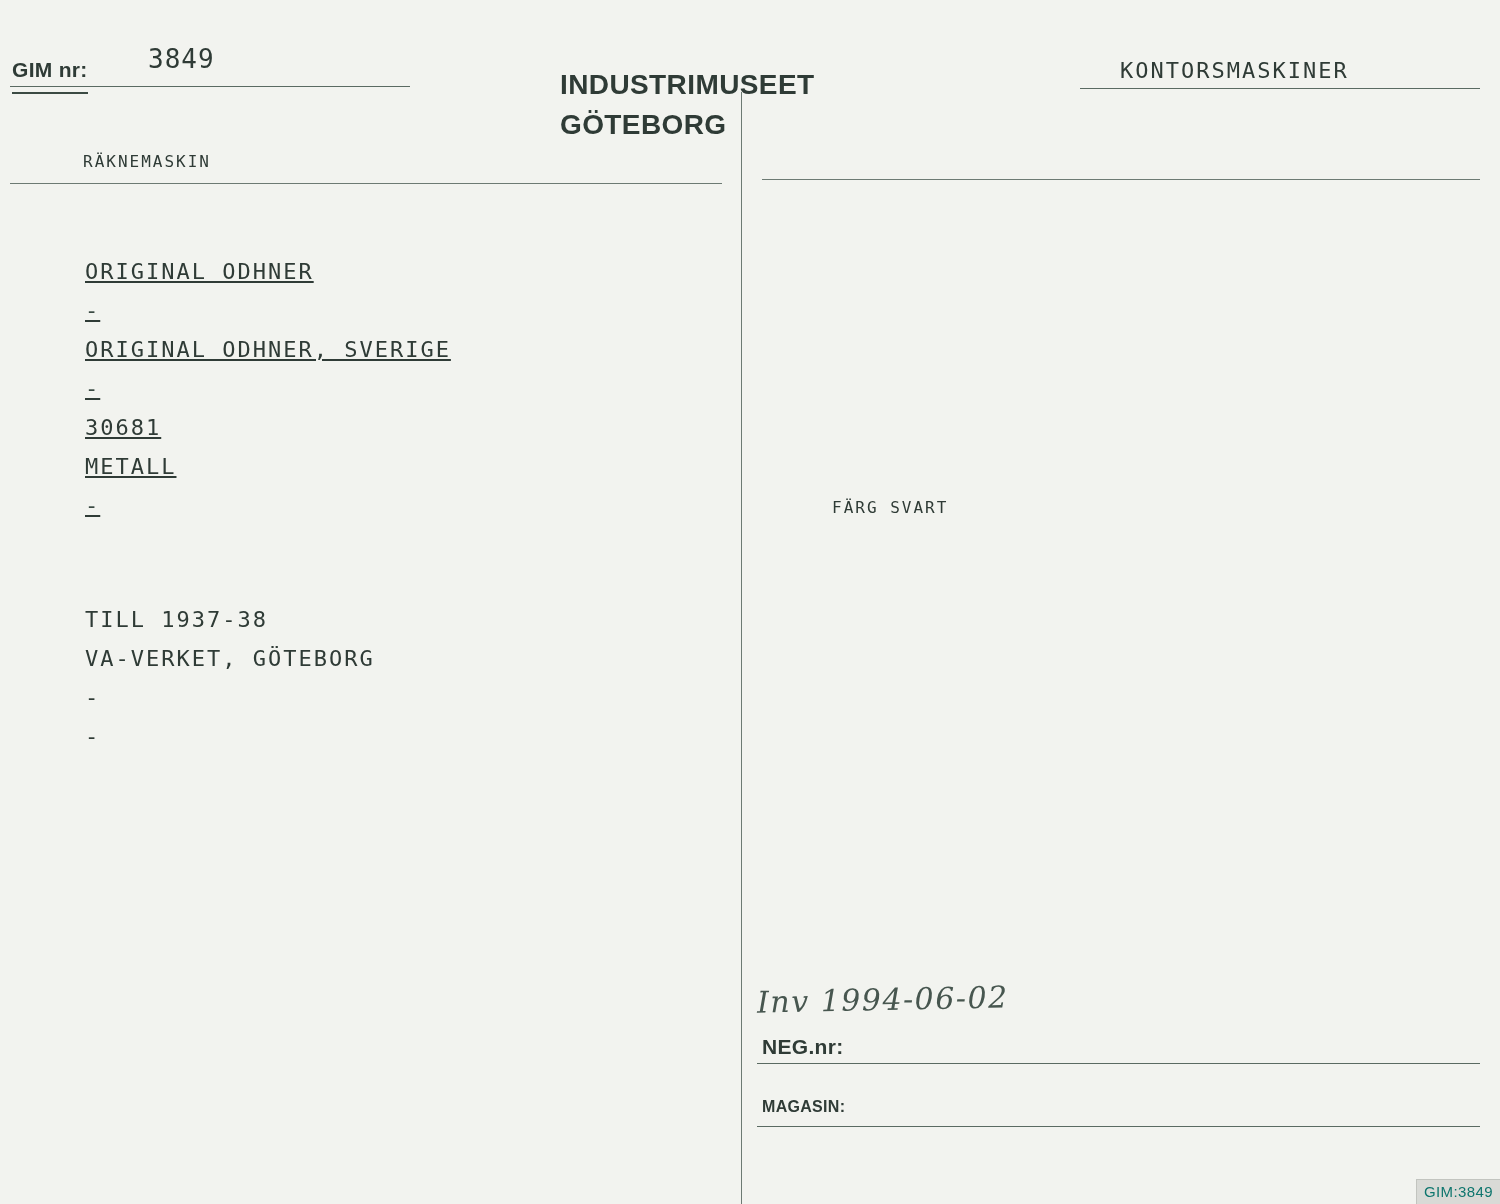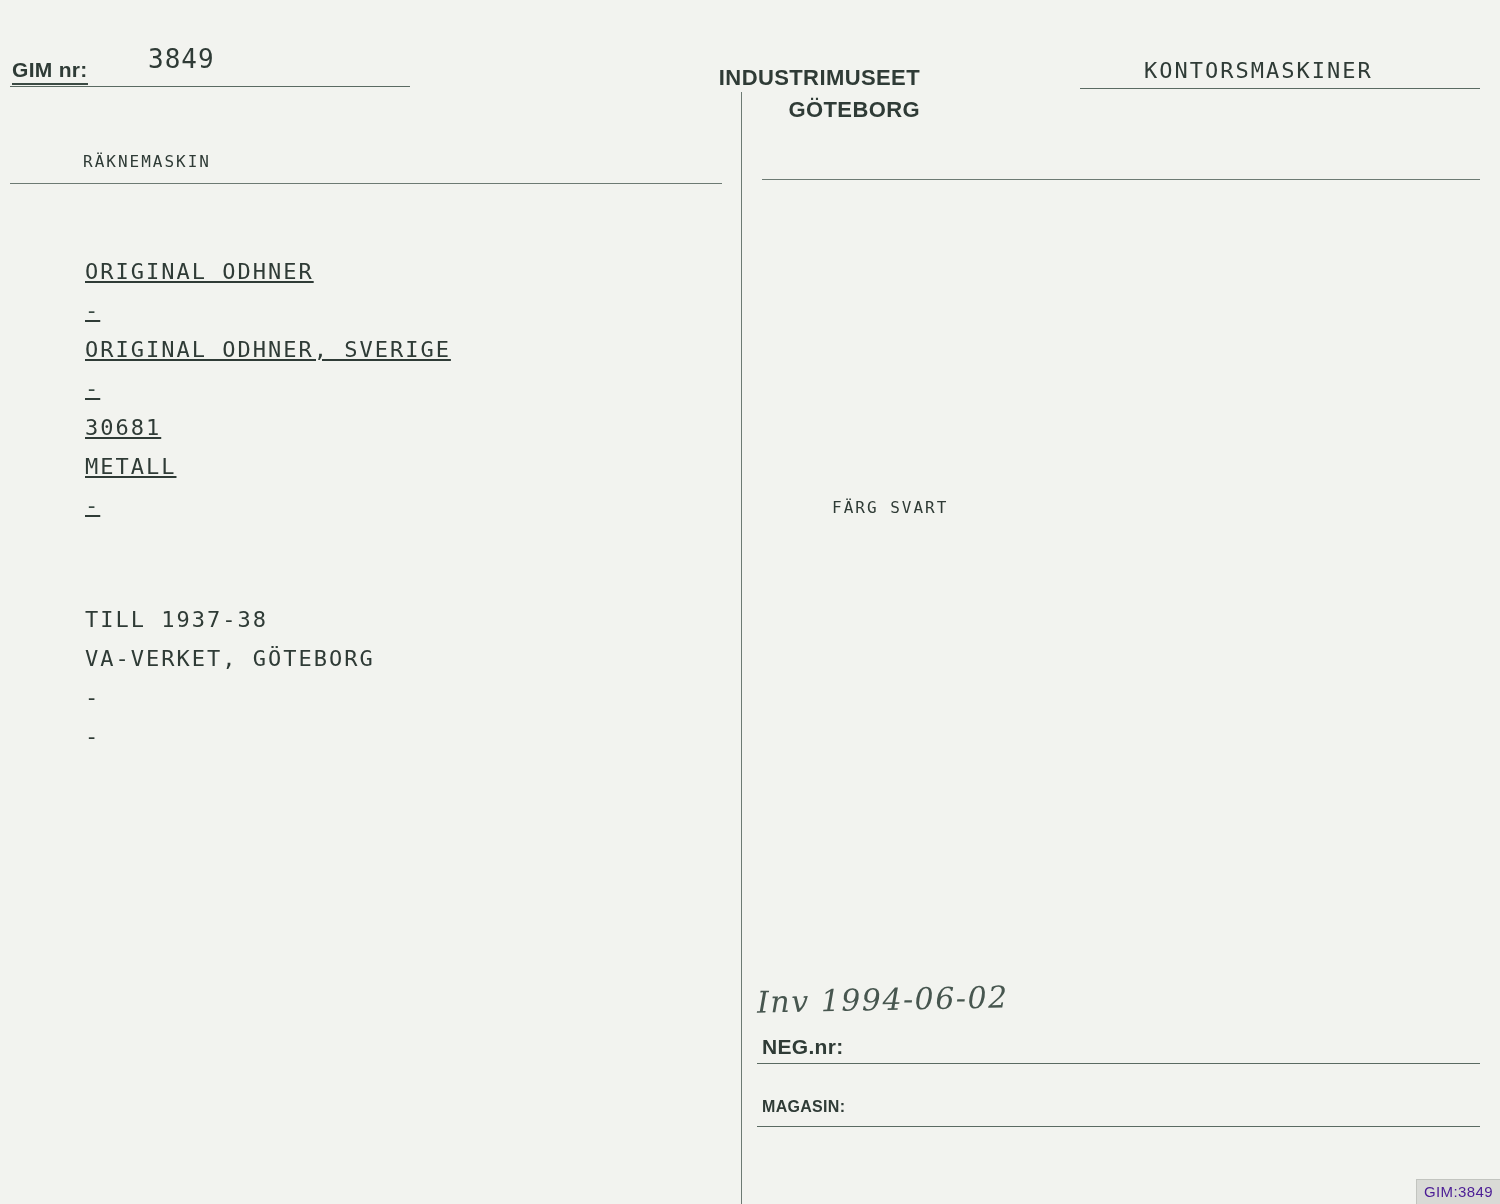--- a/index.html
+++ b/index.html
@@ -21,56 +21,55 @@
 
   
   .gim-label {
     position: absolute;
     left: 12px;
     top: 58px;
     font-size: 21px;
     font-weight: bold;
     letter-spacing: 0.3px;
     border-bottom: 2px solid #3b4a43;
-    padding-bottom: 1px;
+    padding-bottom: 10px;
   }
   .gim-value {
     position: absolute;
     left: 148px;
     top: 44px;
     font-family: "DejaVu Sans Mono", monospace;
     font-size: 26px;
     letter-spacing: 1px;
   }
   .gim-rule {
     position: absolute;
     left: 10px;
     top: 86px;
     width: 400px;
     border-bottom: 1.5px solid #5a6a62;
   }
   .museum {
     position: absolute;
     left: 560px;
-    top: 30px;
+    top: 24px;
     width: 360px;
-    text-align: right;
-    font-size: 22px;
+    text-align: left;
+    font-size: 28px;
     font-weight: bold;
     line-height: 1.45;
     letter-spacing: 0.4px;
   }
   .category {
     position: absolute;
     left: 1120px;
     top: 58px;
     font-family: "DejaVu Sans Mono", monospace;
     font-size: 22px;
     letter-spacing: 2px;
-    margin-left: 24px;
   }
   .category-rule {
     position: absolute;
     left: 1080px;
     top: 88px;
     width: 400px;
     border-bottom: 1.5px solid #5a6a62;
   }
 
   
@@ -188,21 +187,21 @@
     width: 723px;
     border-bottom: 1.5px solid #5a6a62;
   }
 
   
   .watermark {
     position: absolute;
     right: 0;
     bottom: 0;
     background: #d9dad6;
-    color: #4c1d95;
+    color: #0f766e;
     font-size: 15px;
     padding: 3px 7px 4px 7px;
     letter-spacing: 0.4px;
     border-left: 1px solid #c2c4bf;
     border-top: 1px solid #c2c4bf;
   }
 </style>
 </head>
 <body>
 

